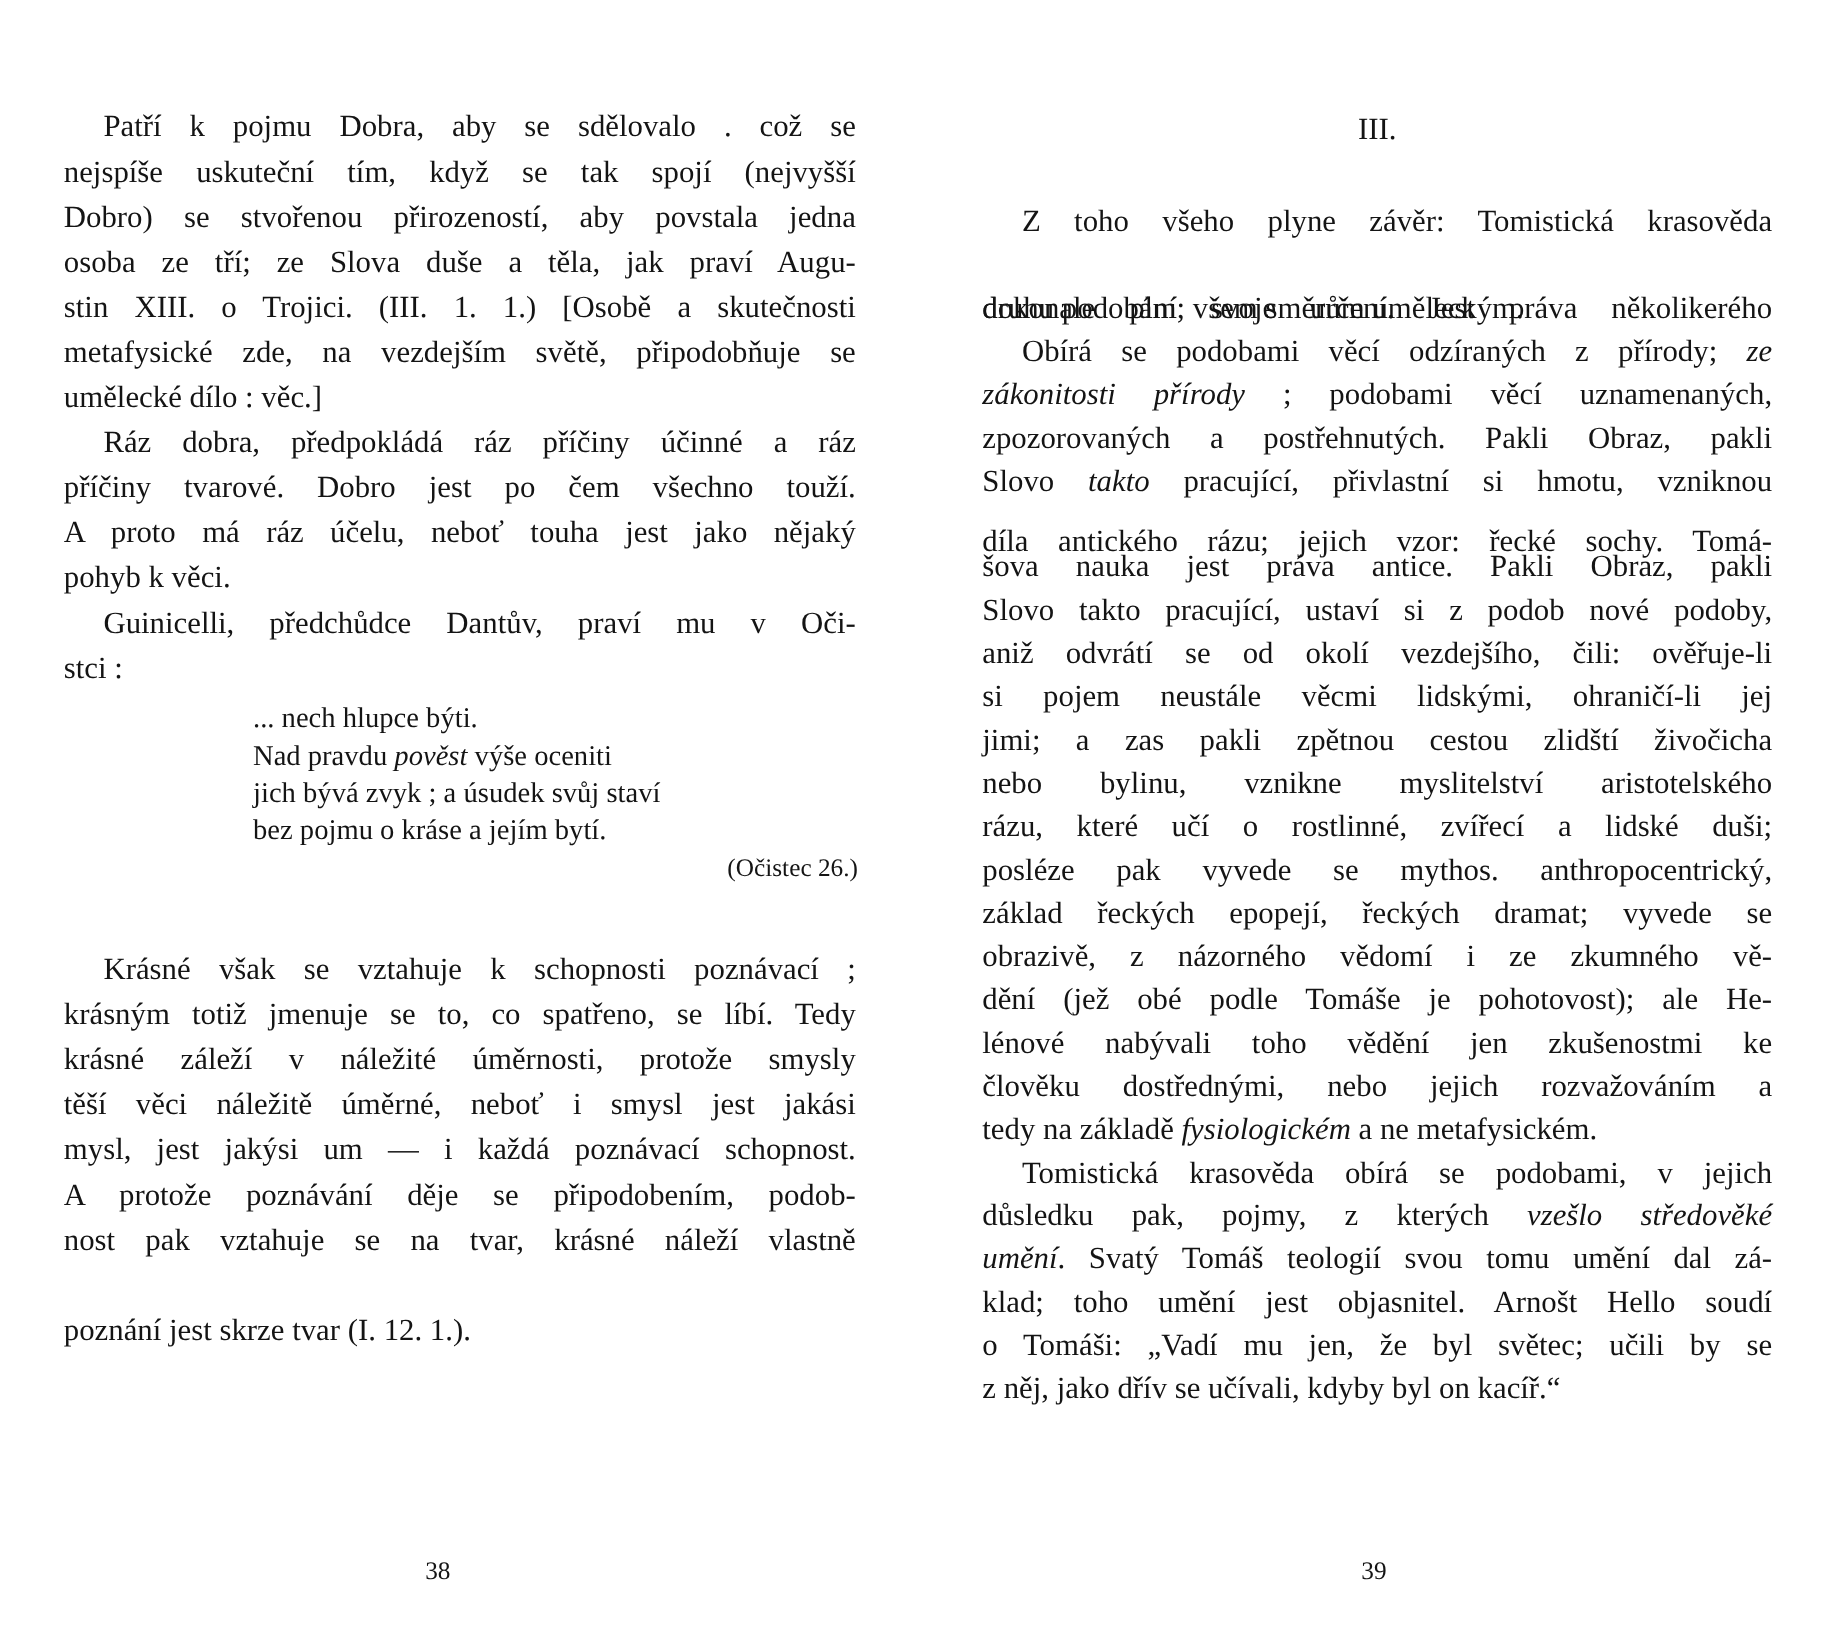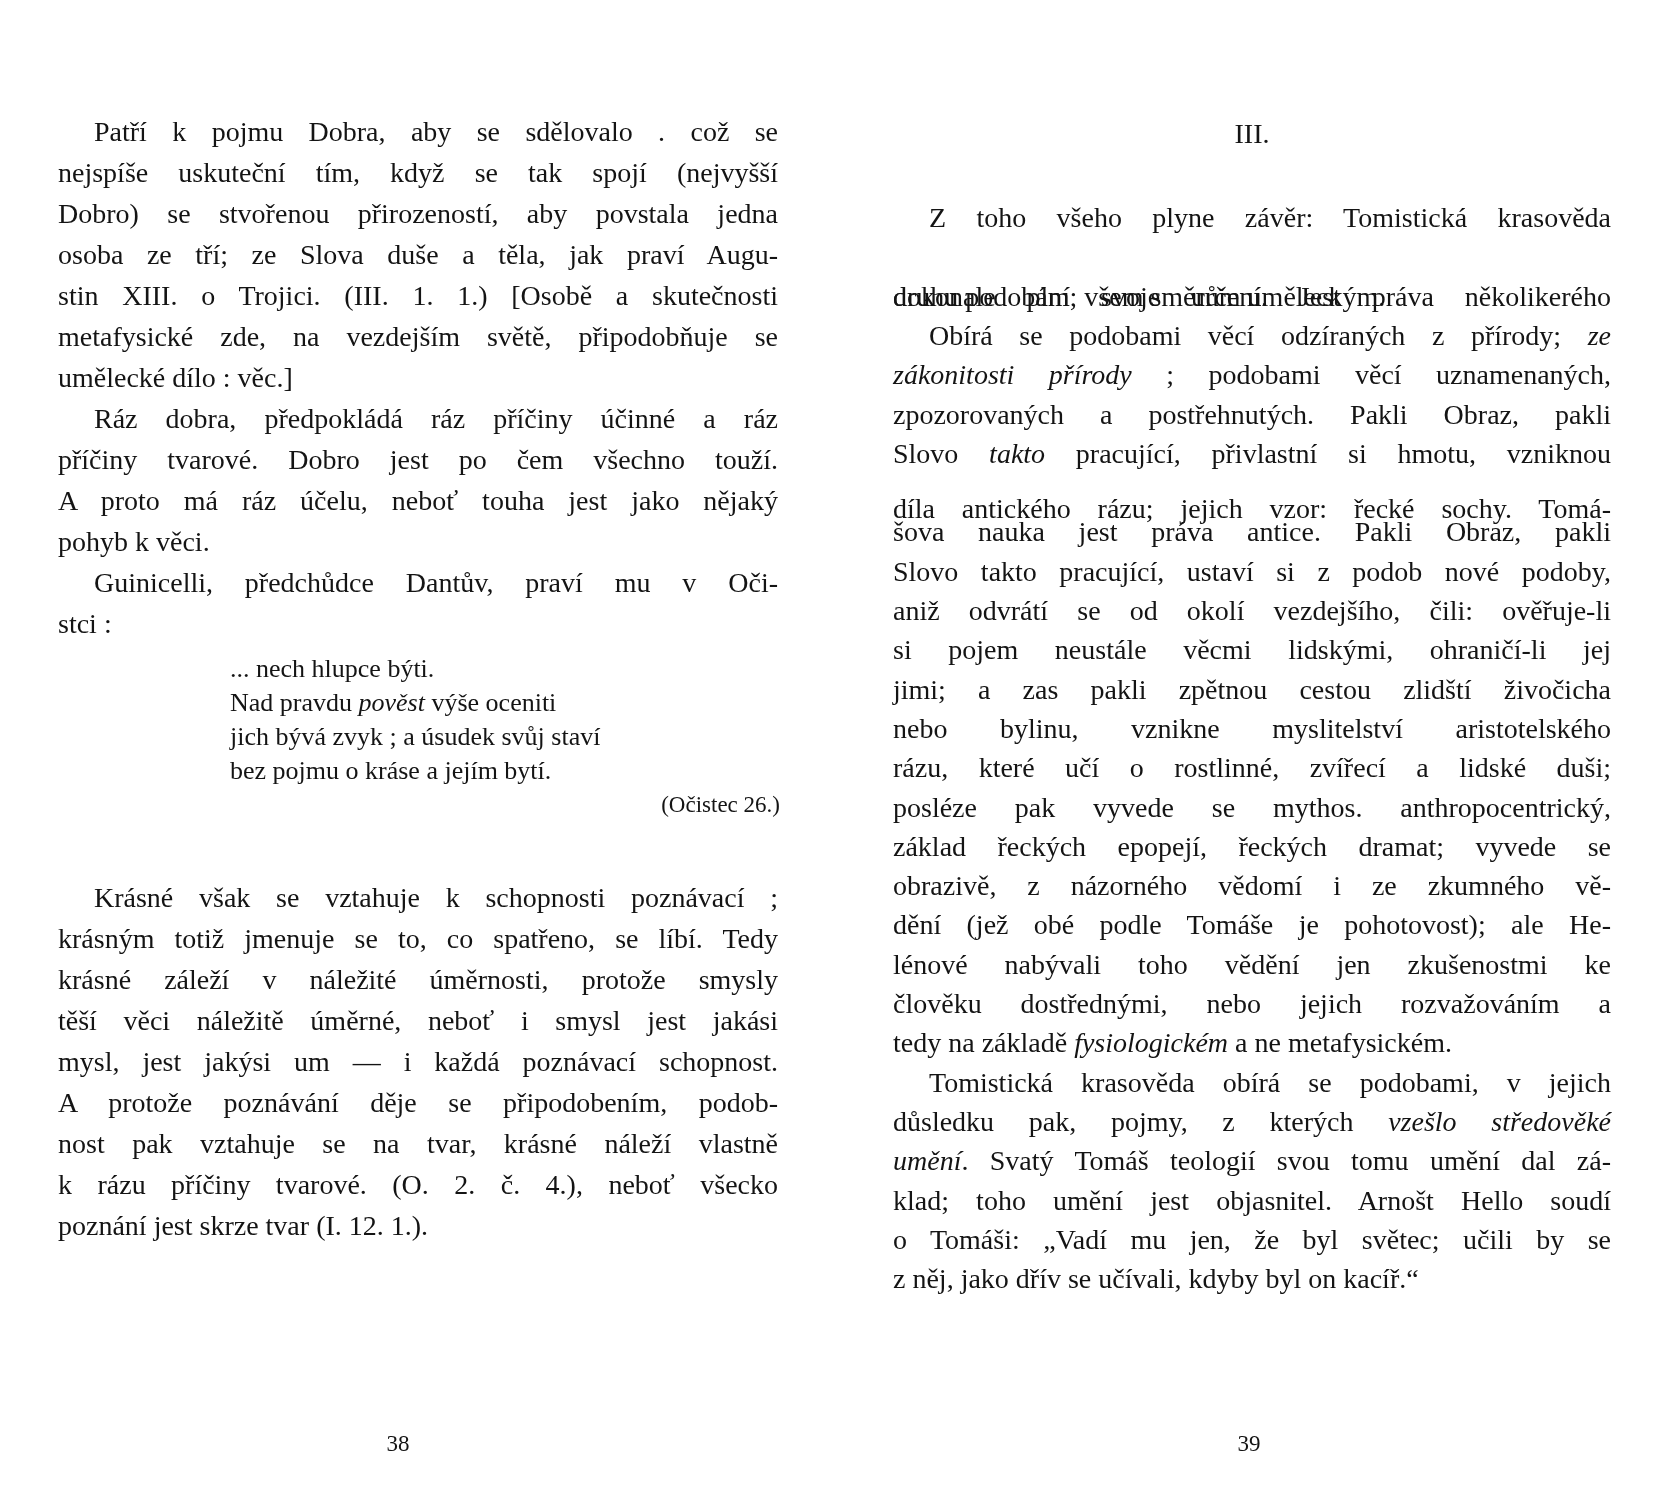--- a/index.html
+++ b/index.html
@@ -1,21 +1,21 @@
 <!DOCTYPE html>
 <html><head>
 <meta charset="utf-8">
 <style>
   html, body { margin: 0; padding: 0; background: #ffffff; }
   body {
     width: 1666px; height: 1500px; position: relative; overflow: hidden;
     font-family: "Liberation Serif", "DejaVu Serif", serif;
     color: #141414;
   }
-  .page { position: absolute; top: 16px; height: 1436px; }
+  .page { position: absolute; top: 0; height: 1436px; }
   .page-left { left: 0; width: 833px; }
   .page-right { left: 833px; width: 833px; }
   .line {
     position: absolute; white-space: nowrap;
     font-size: 28px; line-height: 40px; height: 40px;
     text-align: justify; text-align-last: justify;
   }
   .line.last { text-align-last: left; }
   .left-col .line { left: 58px; width: 720px; }
   .right-col .line { left: 60px; width: 718px; }
@@ -52,21 +52,20 @@
   <div class="verse" style="top:738px">bez pojmu o kráse a jejím bytí.</div>
   <div class="verse-src" style="top:772px">(Očistec 26.)</div>
 
   <div class="line indent" style="top:862px">Krásné však se vztahuje k schopnosti poznávací ;</div>
   <div class="line" style="top:903px">krásným totiž jmenuje se to, co spatřeno, se líbí. Tedy</div>
   <div class="line" style="top:944px">krásné záleží v náležité úměrnosti, protože smysly</div>
   <div class="line" style="top:985px">těší věci náležitě úměrné, neboť i smysl jest jakási</div>
   <div class="line" style="top:1026px">mysl, jest jakýsi um — i každá poznávací schopnost.</div>
   <div class="line" style="top:1067px">A protože poznávání děje se připodobením, podob-</div>
   <div class="line" style="top:1108px">nost pak vztahuje se na tvar, krásné náleží vlastně</div>
-  <div class="line" style="top:1149px">k rázu příčiny tvarové. (O. 2. č. 4.), neboť všecko</div>
   <div class="line last" style="top:1190px">poznání jest skrze tvar (I. 12. 1.).</div>
 
   <div class="pageno" style="top:1408px; left:348px">38</div>
 </div>
 
 <div class="page page-right right-col">
   <div class="heading" style="top:98px">III.</div>
   <div id="right-lines">
       <div class="line indent" style="top: 182px;">Z toho všeho plyne závěr: Tomistická krasověda</div>
       <div class="line" style="top: 221.3px; margin-top: 40px;">dokonale plní svoje určení. Jest práva několikerého</div>

